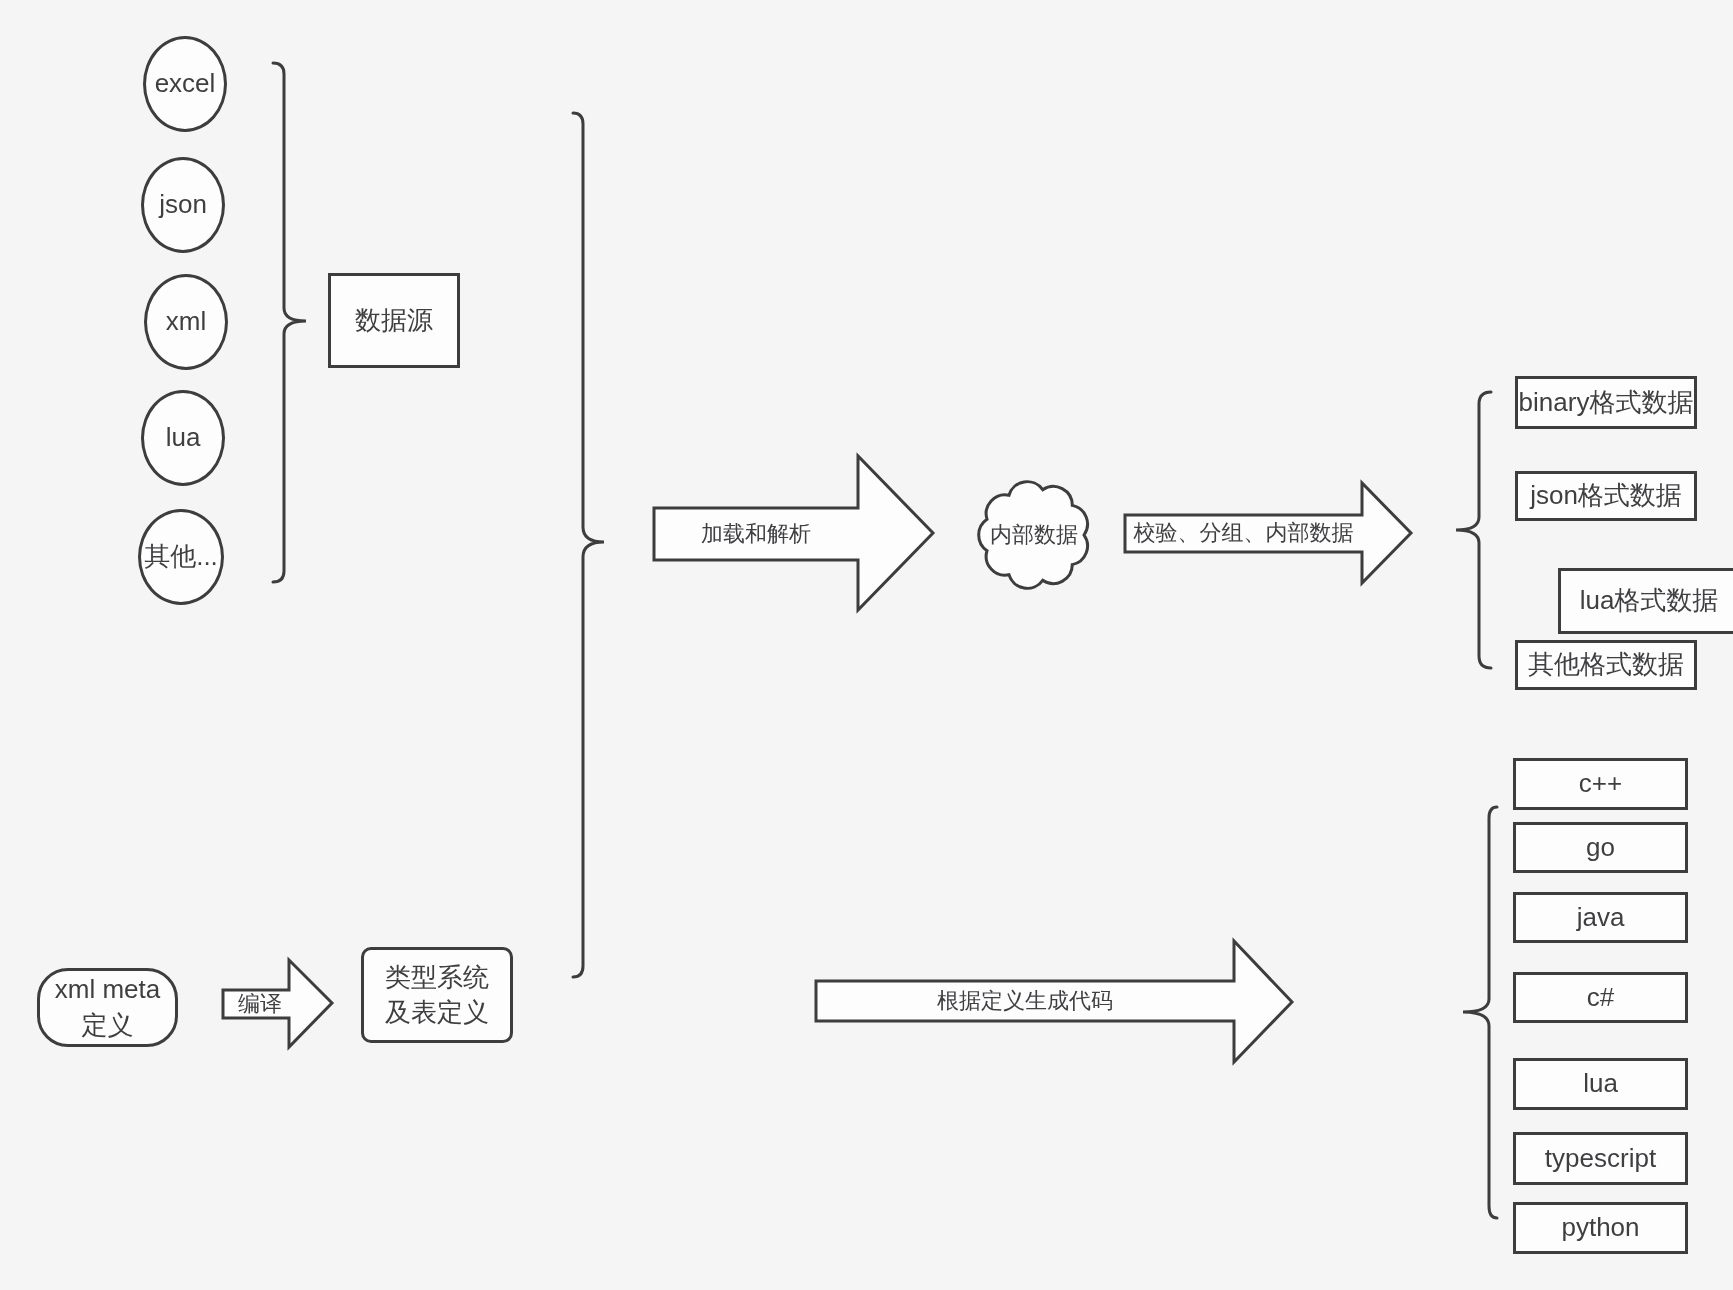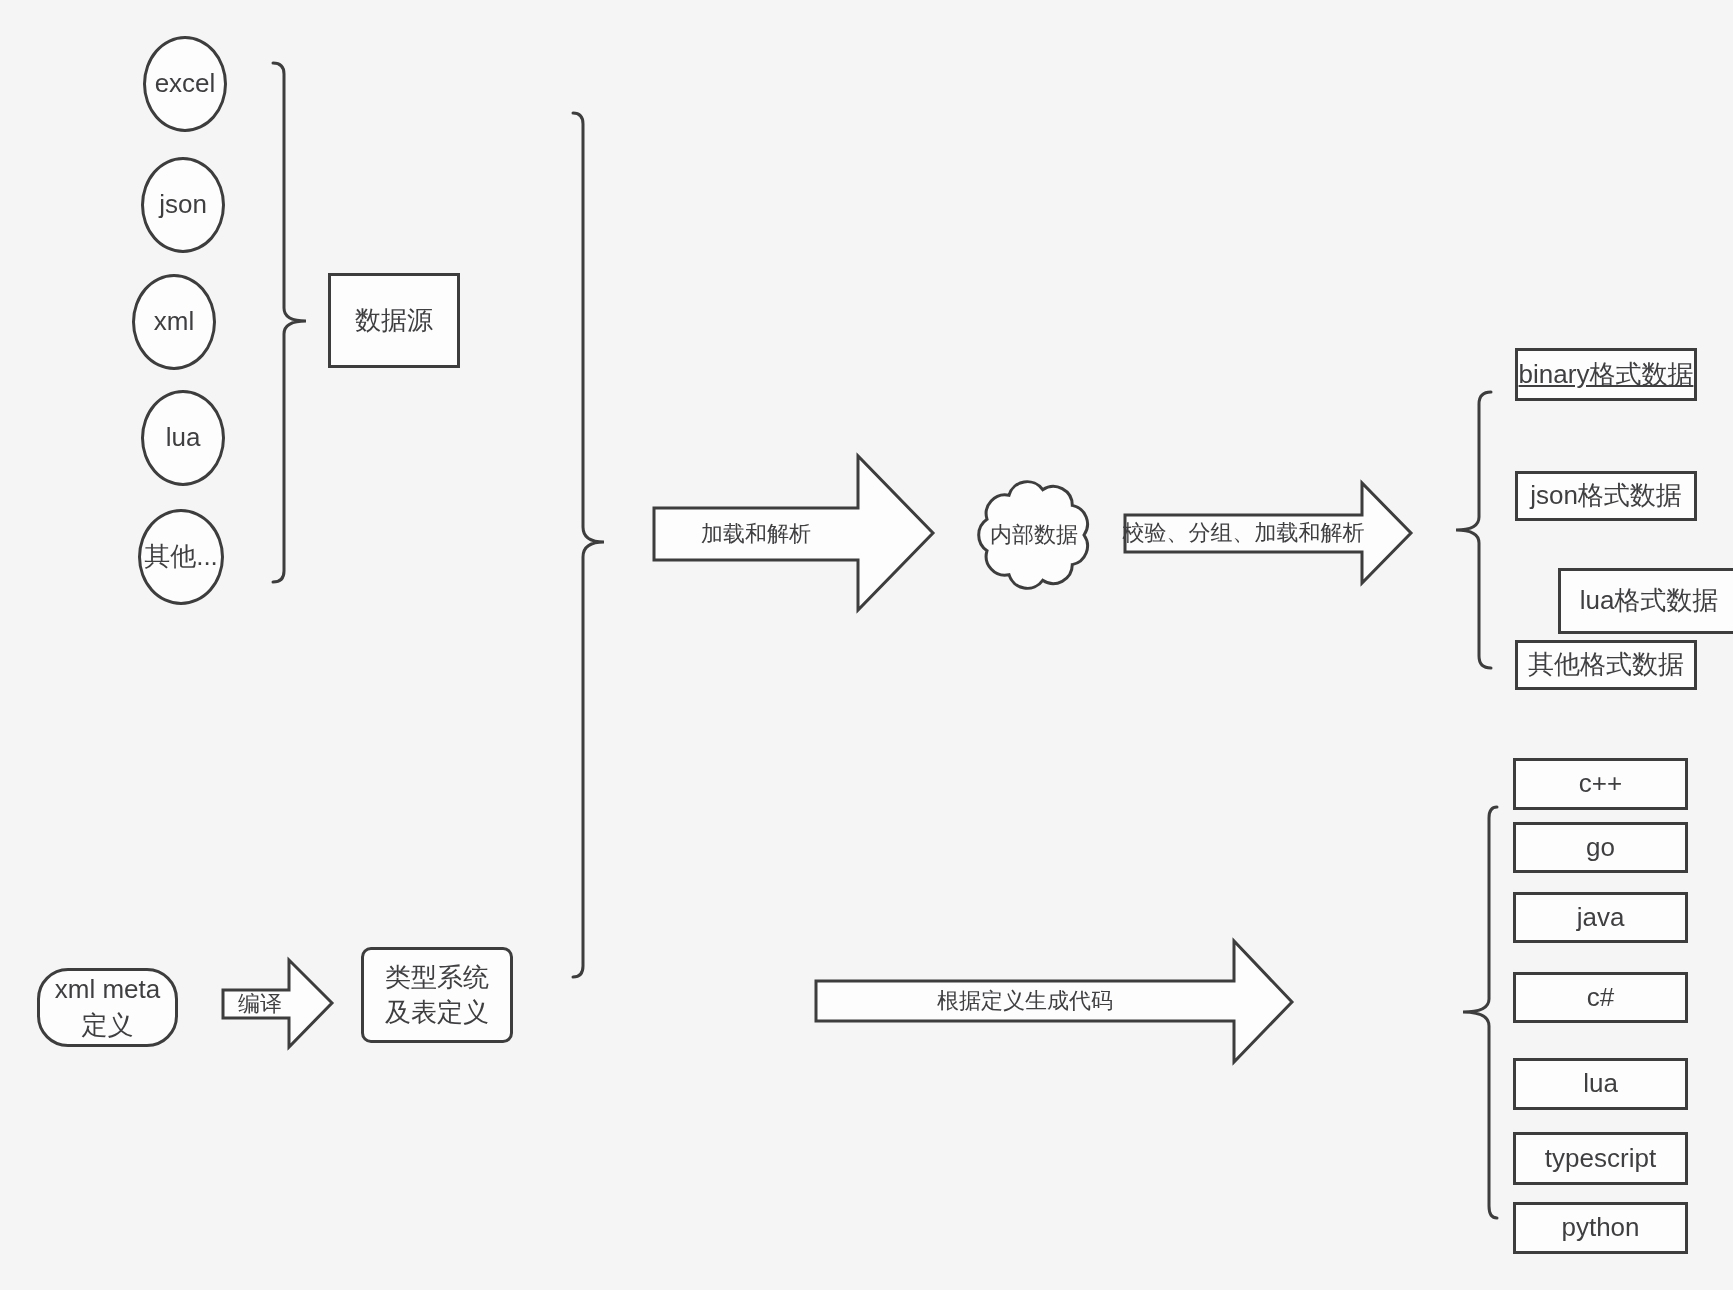--- a/index.html
+++ b/index.html
@@ -62,42 +62,42 @@
          A19,19 0 0 1 987,550.7 A19,19 0 0 1 987,519.3 A19,19 0 0 1 1009,495.2
          A19,19 0 0 1 1042.7,489.7 A19,19 0 0 1 1072.3,505.4 A19,19 0 0 1 1084,535 Z"></path>
   </svg>
 
   <div class="node ellipse" style="left:143px;top:36px;width:84px;height:96px;">
     <span>excel</span>
   </div>
   <div class="node ellipse" style="left:141px;top:157px;width:84px;height:96px;">
     <span>json</span>
   </div>
-  <div class="node ellipse" style="left:132px;top:274px;width:84px;height:96px;">
+  <div class="node ellipse" style="left:144px;top:274px;width:84px;height:96px;">
     <span>xml</span>
   </div>
   <div class="node ellipse" style="left:141px;top:390px;width:84px;height:96px;">
     <span>lua</span>
   </div>
   <div class="node ellipse" style="left:138px;top:509px;width:86px;height:96px;">
     <span>其他...</span>
   </div>
 
   <div class="node" style="left:328px;top:273px;width:132px;height:95px;">
     <span>数据源</span>
   </div>
 
   <div class="lbl" style="left:654px;top:508px;width:204px;height:52px;">加载和解析</div>
-  <div class="lbl" style="left:1125px;top:515px;width:237px;height:37px;">校验、分组、加载和解析</div>
+  <div class="lbl" style="left:1125px;top:515px;width:237px;height:37px;">校验、分组、内部数据</div>
   <div class="lbl" style="left:220px;top:988px;width:80px;height:32px;">编译</div>
   <div class="lbl" style="left:816px;top:981px;width:418px;height:40px;">根据定义生成代码</div>
 
   <div class="lbl" style="left:984px;top:520px;width:100px;height:30px;">内部数据</div>
 
-  <div class="node" style="left:1515px;top:348px;width:182px;height:53px;text-decoration:underline;">
+  <div class="node" style="left:1515px;top:376px;width:182px;height:53px;">
     <span>binary格式数据</span>
   </div>
   <div class="node" style="left:1515px;top:471px;width:182px;height:50px;">
     <span>json格式数据</span>
   </div>
   <div class="node" style="left:1515px;top:568px;width:182px;height:66px;margin-left:43px;">
     <span>lua格式数据</span>
   </div>
   <div class="node" style="left:1515px;top:640px;width:182px;height:50px;">
     <span>其他格式数据</span>

